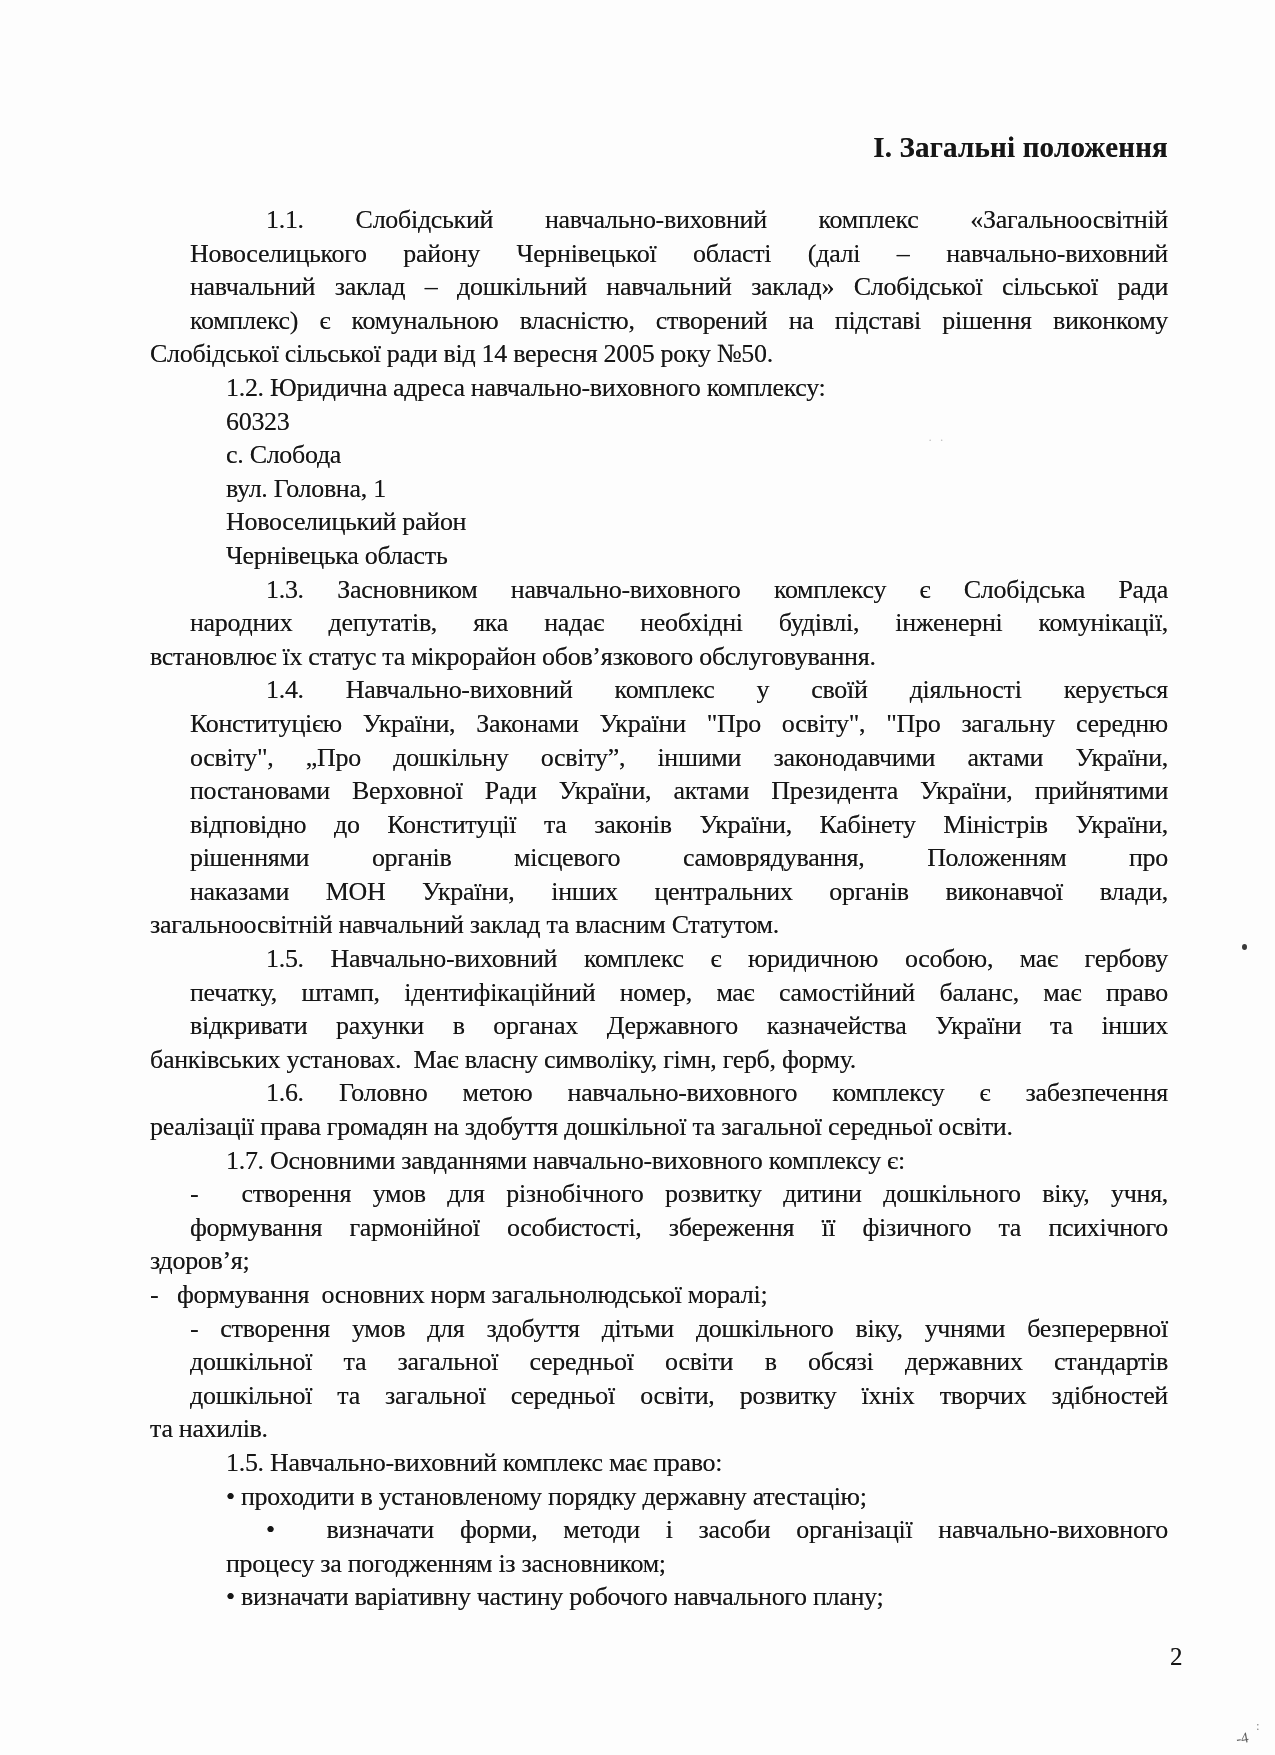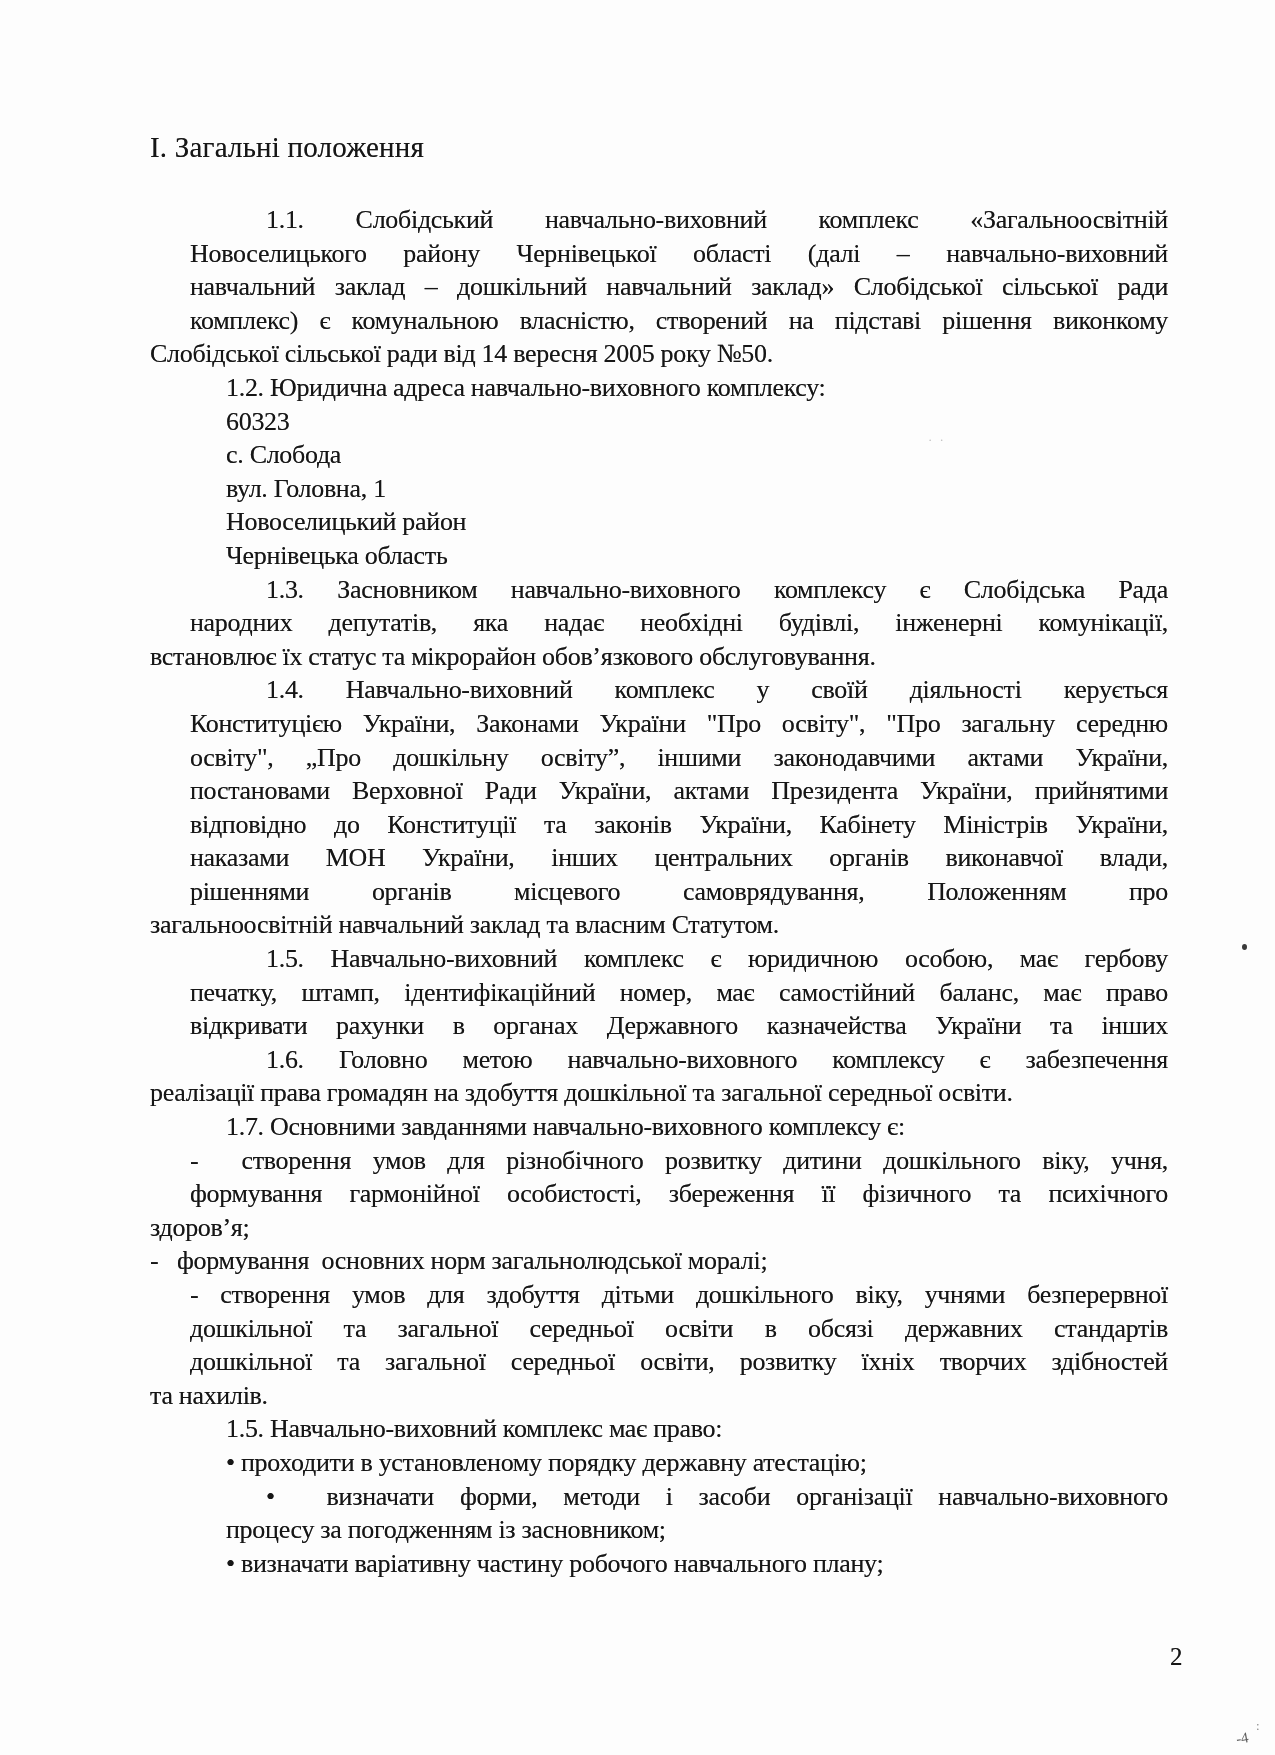--- a/index.html
+++ b/index.html
@@ -7,23 +7,23 @@
     position:relative;
     width:1275px;height:1755px;
     background:#fdfdfd;
     font-family:"Liberation Serif","DejaVu Serif",serif;
     color:#161616;
     overflow:hidden;
     text-shadow:0 0 .5px rgba(0,0,0,.55);
   }
   .content{position:absolute;left:150px;top:130px;width:1018px;}
   .doc-title{
-    font-weight:normal;
+    font-weight:bold;
     font-size:29px;line-height:34px;
-    text-align:left;
+    text-align:right;
     margin:0 0 39px 0;
     letter-spacing:.2px;
   }
   .body-lines .line{
     font-size:26px;
     line-height:33.6px;
     letter-spacing:-.3px;
   }
   .ind2{padding-left:76px;}
   .j{text-align:justify;text-align-last:justify;margin-left:40px;}
@@ -71,26 +71,27 @@
         <div class="line ind2">Новоселицький район</div>
         <div class="line ind2">Чернівецька область</div>
         <div class="line ind2 j">1.3. Засновником навчально-виховного комплексу є Слобідська Рада</div>
         <div class="line ind0 j">народних депутатів, яка надає необхідні будівлі, інженерні комунікації,</div>
         <div class="line ind0">встановлює їх статус та мікрорайон обов’язкового обслуговування.</div>
         <div class="line ind2 j">1.4. Навчально-виховний комплекс у своїй діяльності керується</div>
         <div class="line ind0 j">Конституцією України, Законами України "Про освіту", "Про загальну середню</div>
         <div class="line ind0 j">освіту", „Про дошкільну освіту”, іншими законодавчими актами України,</div>
         <div class="line ind0 j">постановами Верховної Ради України, актами Президента України, прийнятими</div>
         <div class="line ind0 j">відповідно до Конституції та законів України, Кабінету Міністрів України,</div>
+        <div class="line ind0 j">рішеннями органів місцевого самоврядування, Положенням про</div>
         <div class="line ind0 j">наказами МОН України, інших центральних органів виконавчої влади,</div>
-        <div class="line ind0 j">рішеннями органів місцевого самоврядування, Положенням про</div>
         <div class="line ind0">загальноосвітній навчальний заклад та власним Статутом.</div>
         <div class="line ind2 j">1.5. Навчально-виховний комплекс є юридичною особою, має гербову</div>
         <div class="line ind0 j">печатку, штамп, ідентифікаційний номер, має самостійний баланс, має право</div>
         <div class="line ind0 j">відкривати рахунки в органах Державного казначейства України та інших</div>
+        <div class="line ind0">банківських установах.&nbsp; Має власну символіку, гімн, герб, форму.</div>
         <div class="line ind2 j">1.6. Головно метою навчально-виховного комплексу є забезпечення</div>
         <div class="line ind0">реалізації права громадян на здобуття дошкільної та загальної середньої освіти.</div>
         <div class="line ind2">1.7. Основними завданнями навчально-виховного комплексу є:</div>
         <div class="line ind0 j">-&nbsp; створення умов для різнобічного розвитку дитини дошкільного віку, учня,</div>
         <div class="line ind0 j">формування гармонійної особистості, збереження її фізичного та психічного</div>
         <div class="line ind0">здоров’я;</div>
         <div class="line ind0">-&nbsp;&nbsp; формування&nbsp; основних норм загальнолюдської моралі;</div>
         <div class="line ind0 j">- створення умов для здобуття дітьми дошкільного віку, учнями безперервної</div>
         <div class="line ind0 j">дошкільної та загальної середньої освіти в обсязі державних стандартів</div>
         <div class="line ind0 j">дошкільної та загальної середньої освіти, розвитку їхніх творчих здібностей</div>

